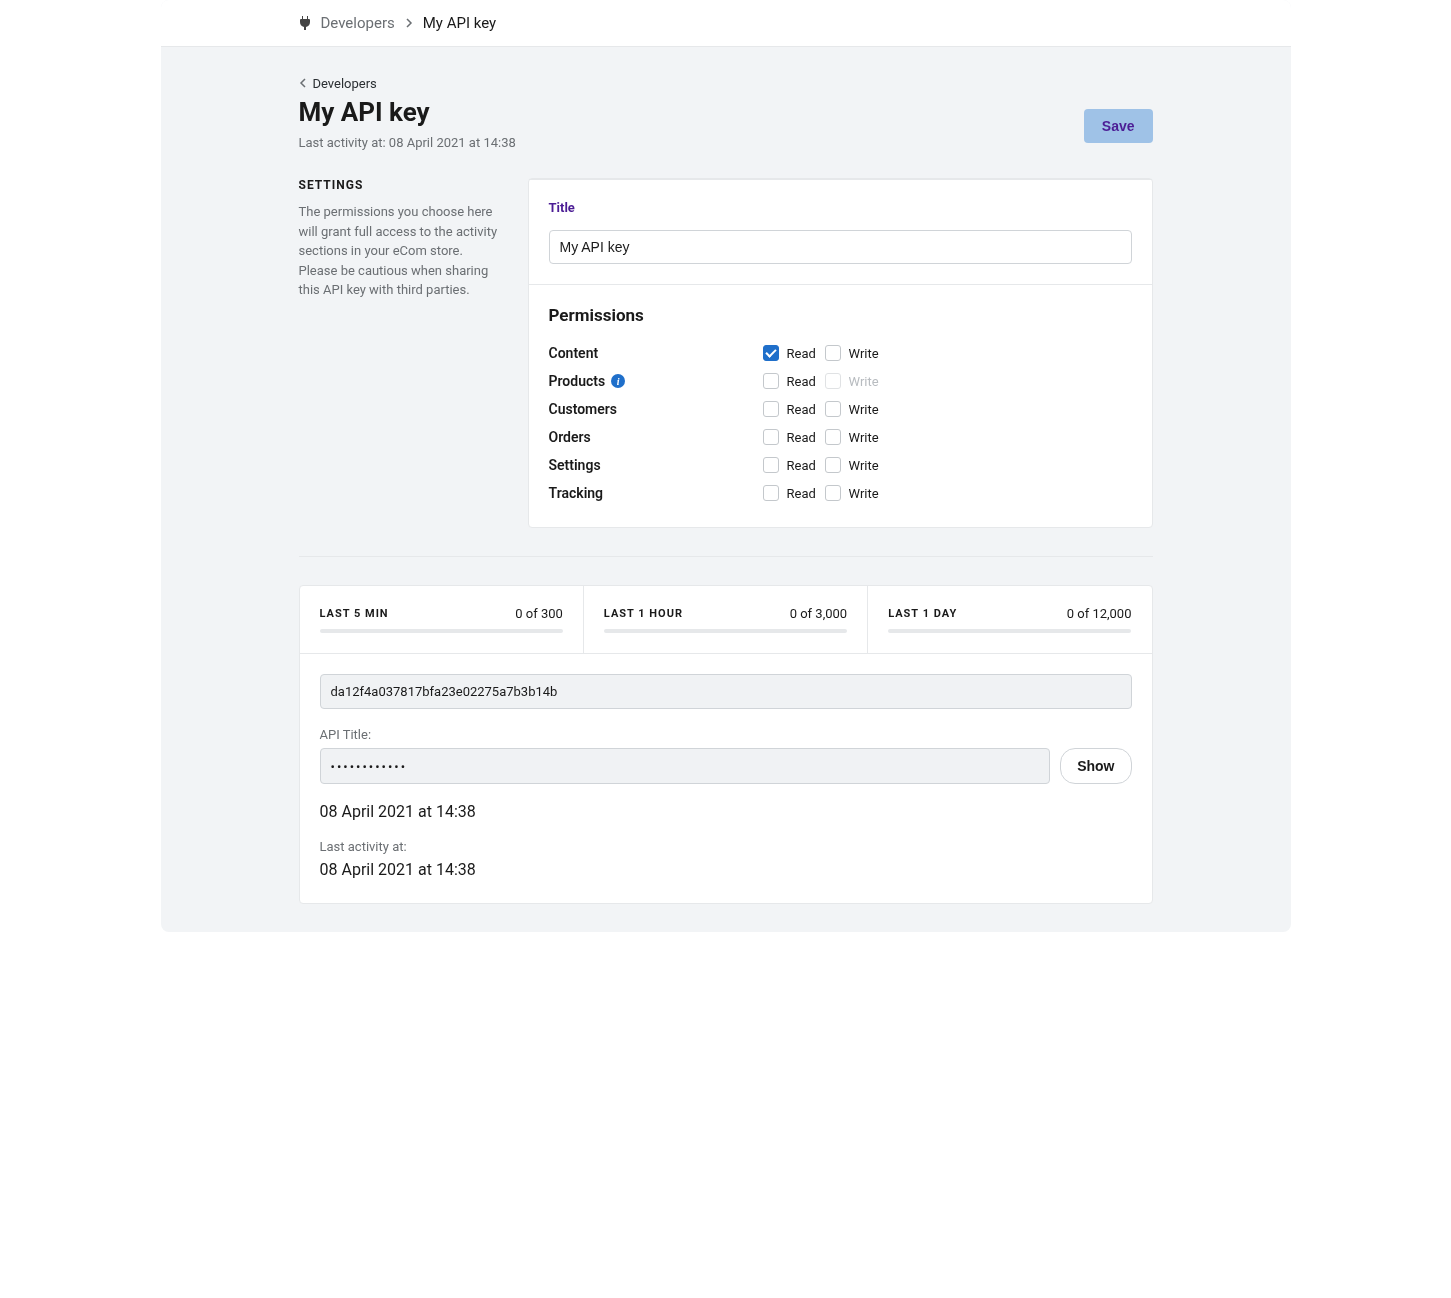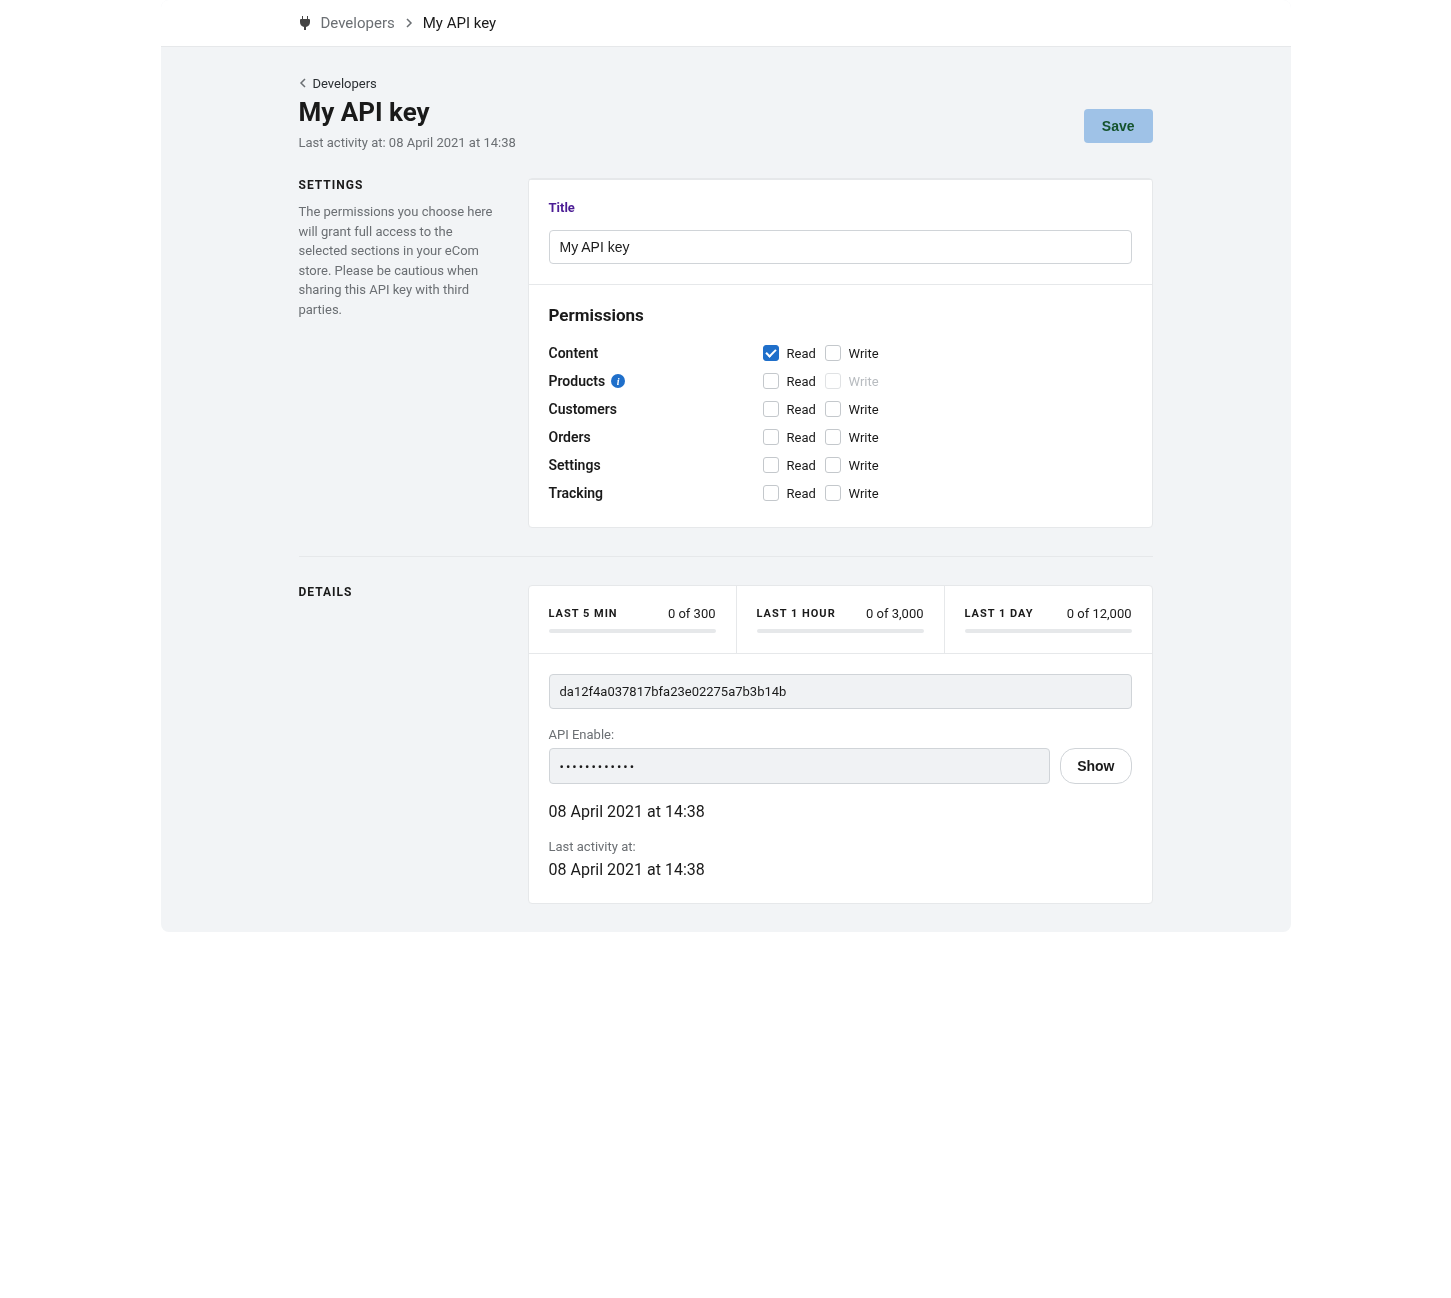--- a/index.html
+++ b/index.html
@@ -50,21 +50,21 @@
   font-size: 13px;
   margin-top: 8px;
 }
 .headrow {
   display: flex;
   justify-content: space-between;
   align-items: flex-start;
 }
 .save-btn {
   background: #9fc2e7;
-  color: #14532d;
+  color: #4c1d95;
   border: none;
   border-radius: 4px;
   padding: 9px 18px;
   font-size: 14px;
   font-weight: 600;
   margin-top: 34px;
   cursor: pointer;
 }
 .content-row {
   display: flex;
@@ -323,21 +323,21 @@
           <span>Last activity at:</span>
           <span>08 April 2021 at 14:38</span>
         </div>
       </div>
       <button class="save-btn">Save</button>
     </div>
 
     <div class="content-row">
       <div class="sidecol">
         <h4>SETTINGS</h4>
-        <p>The permissions you choose here will grant full access to the selected sections in your eCom store. Please be cautious when sharing this API key with third parties.</p>
+        <p>The permissions you choose here will grant full access to the activity sections in your eCom store. Please be cautious when sharing this API key with third parties.</p>
       </div>
       <div class="card">
         <div class="divider"></div>
         <div class="card-inner">
           <div class="field-label">Title</div>
           <input class="text-input" value="My API key" style="">
         </div>
         <div class="divider"></div>
         <div class="card-inner">
           <div class="perm-title">Permissions</div>
@@ -421,23 +421,20 @@
                   <span class="cbx-label">Write</span>
                 </span>
               </div>
             </div>
         </div>
       </div>
     </div>
 
     <div class="section-break">
       <div class="content-row" style="margin-top:0;">
-        <div class="sidecol">
-          <h4>DETAILS</h4>
-        </div>
         <div class="stats-card" style="flex:1;">
           <div class="stats-row" id="stats-row">
               <div class="stat">
                 <div class="stat-top">
                   <span class="stat-label">LAST 5 MIN</span>
                   <span class="stat-value">0 of 300</span>
                 </div>
                 <div class="stat-bar"></div>
               </div>
               <div class="stat">
@@ -451,21 +448,21 @@
                 <div class="stat-top">
                   <span class="stat-label">LAST 1 DAY</span>
                   <span class="stat-value">0 of 12,000</span>
                 </div>
                 <div class="stat-bar"></div>
               </div>
             </div>
           <div class="details-body">
             <input class="det-ro-input" readonly="" value="da12f4a037817bfa23e02275a7b3b14b" style="">
 
-            <div class="det-label">API Enable:</div>
+            <div class="det-label">API Title:</div>
             <div class="secret-row">
               <input class="det-ro-input" readonly="" value="••••••••••••" style="">
               <button class="show-btn">Show</button>
             </div>
 
             <div class="det-big">08 April 2021 at 14:38</div>
 
             <div class="det-label">Last activity at:</div>
             <div class="det-big" style="margin-bottom:4px;">08 April 2021 at 14:38</div>
           </div>

